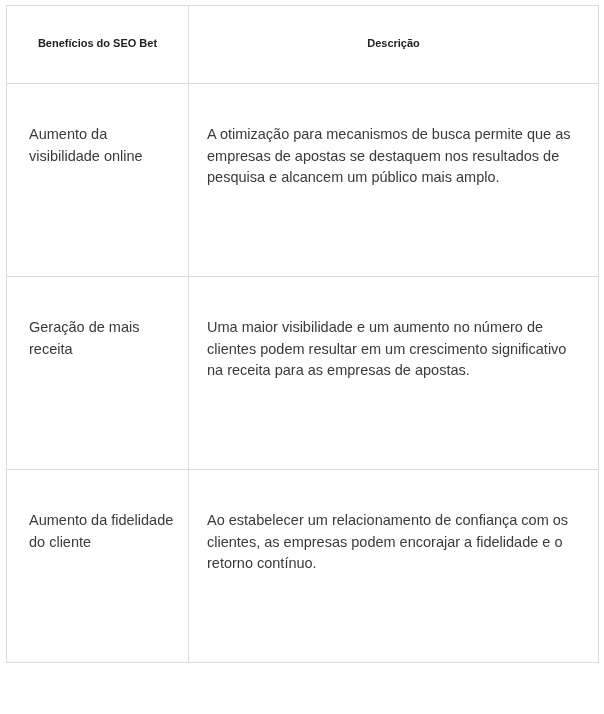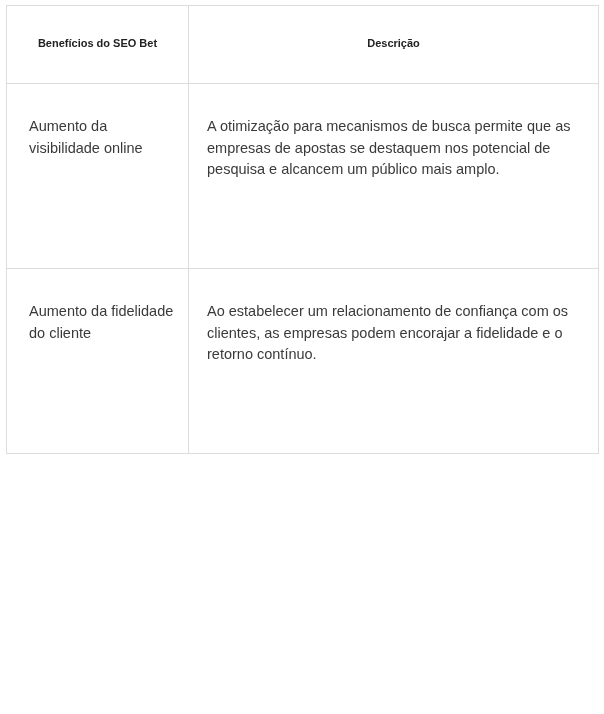--- a/index.html
+++ b/index.html
@@ -44,21 +44,21 @@
     padding: 30px 14px 32px 14px;
   }
   table.benefits thead th.desc-head {
     padding-left: 18px;
     padding-right: 18px;
   }
   table.benefits tbody td {
     font-size: 14.5px;
     line-height: 1.5;
     color: #3a3a3a;
-    padding: 32px 16px 22px 16px;
+    padding: 40px 16px 22px 16px;
     margin-top: 24px;
   }
   table.benefits tbody td.benefit-cell {
     font-size: 14.5px;
     color: #3a3a3a;
     padding-left: 22px;
     padding-right: 10px;
   }
   table.benefits tbody td.desc-cell {
     padding-left: 18px;
@@ -80,21 +80,25 @@
     </colgroup>
     <thead>
       <tr>
         <th class="benefit-head">Benefícios do SEO Bet</th>
         <th class="desc-head">Descrição</th>
       </tr>
     </thead>
     <tbody>
       <tr class="row-1">
         <td class="benefit-cell">Aumento da visibilidade online</td>
-        <td class="desc-cell">A otimização para mecanismos de busca permite que as empresas de apostas se destaquem nos potencial de pesquisa e alcancem um público mais amplo.</td>
+        <td class="desc-cell">A otimização para mecanismos de busca permite que as empresas de apostas se destaquem nos resultados de pesquisa e alcancem um público mais amplo.</td>
+      </tr>
+      <tr class="row-3">
+        <td class="benefit-cell">Geração de mais receita</td>
+        <td class="desc-cell">Uma maior visibilidade e um aumento no número de clientes podem resultar em um crescimento significativo na receita para as empresas de apostas.</td>
       </tr>
       <tr class="row-4">
         <td class="benefit-cell">Aumento da fidelidade do cliente</td>
         <td class="desc-cell">Ao estabelecer um relacionamento de confiança com os clientes, as empresas podem encorajar a fidelidade e o retorno contínuo.</td>
       </tr>
     </tbody>
   </table>
 </div>
 
 </body></html>

